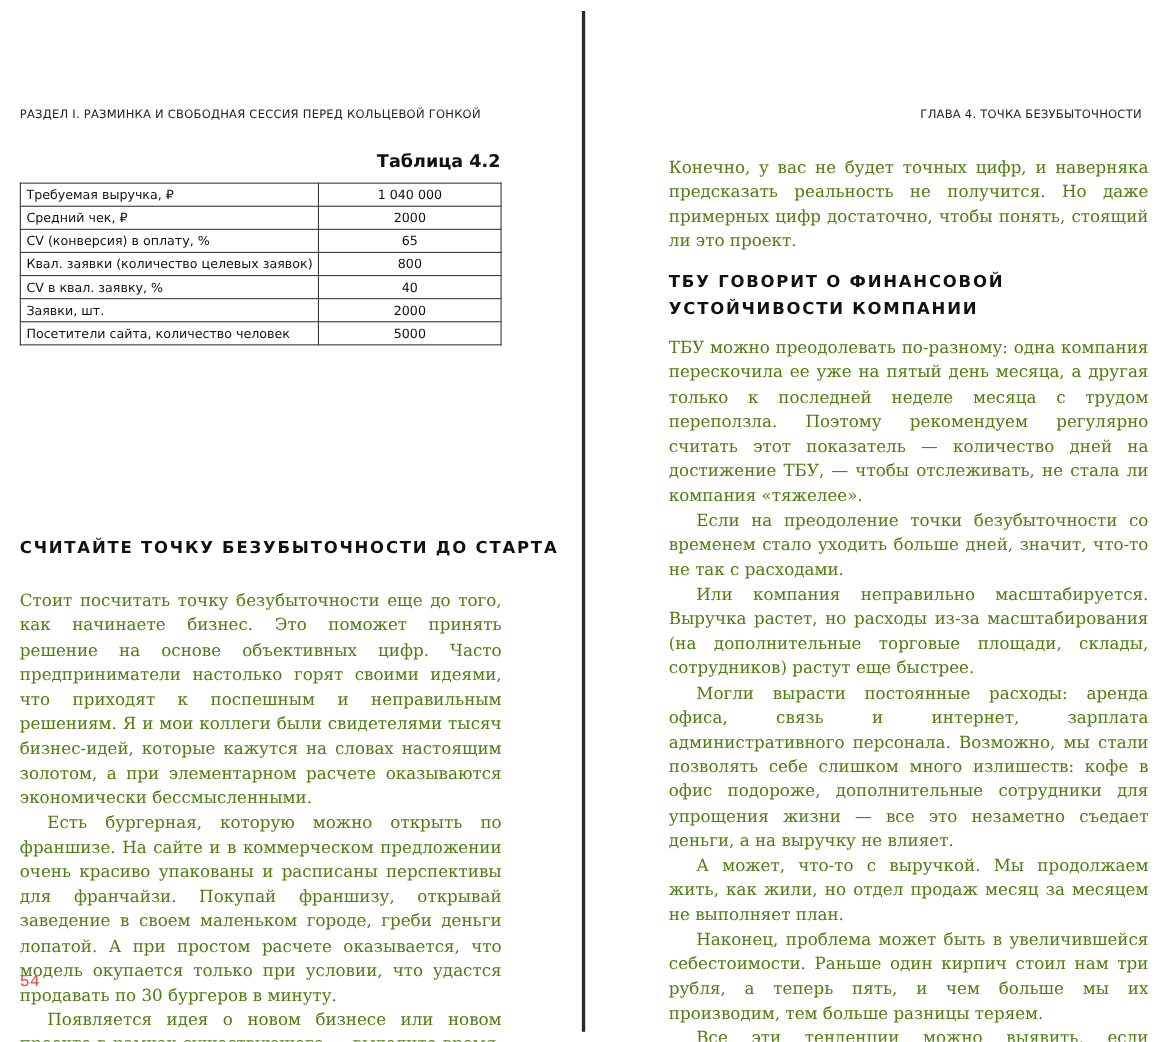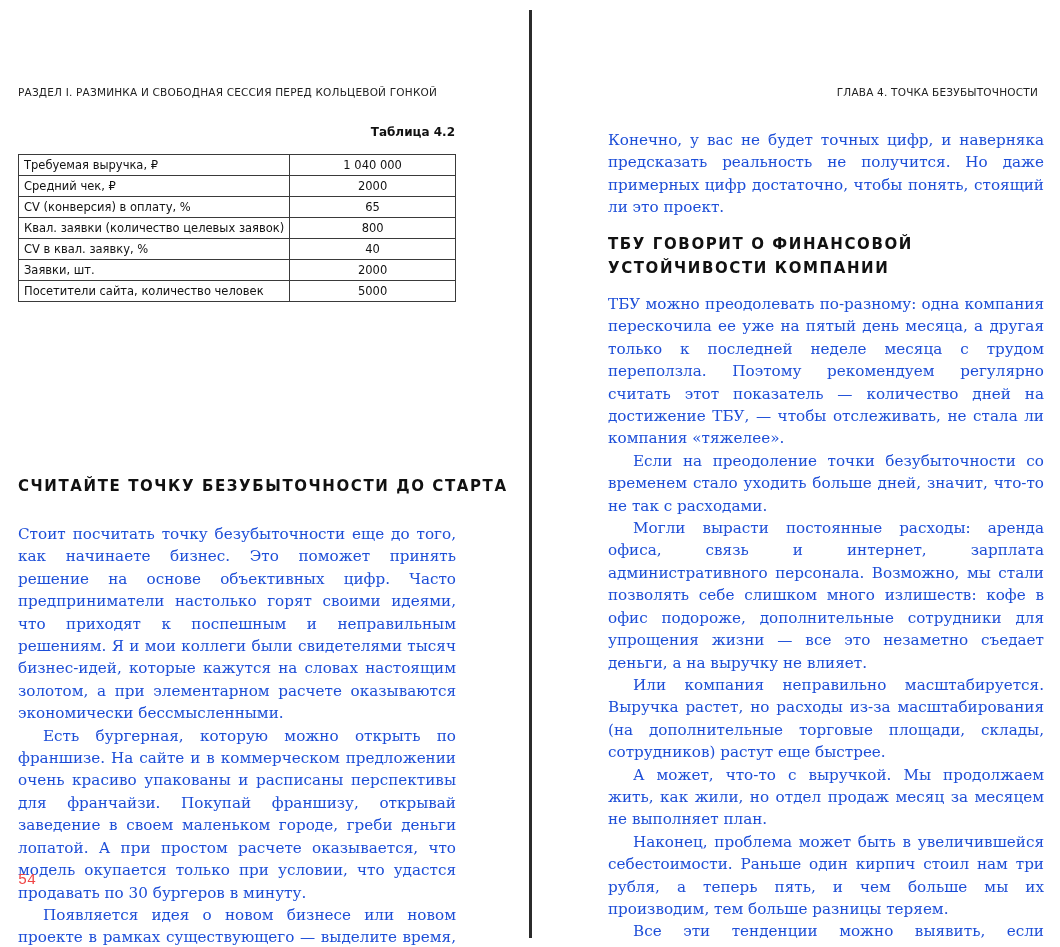--- a/index.html
+++ b/index.html
@@ -1,57 +1,57 @@
 <!DOCTYPE html>
 <html><head>
 <meta charset="utf-8">
 <style>
   html, body { margin: 0; padding: 0; background: #ffffff; }
   body {
     width: 1060px; height: 947px; position: relative; overflow: hidden;
     color: #1d1d1d;
     font-family: "DejaVu Serif", "Liberation Serif", serif;
   }
-  .page { position: absolute; top: 4px; height: 899px; }
+  .page { position: absolute; top: 16px; height: 899px; }
   .page-left { left: 0; width: 528px; }
   .page-right { left: 532px; width: 528px; }
   .spine {
     position: absolute; left: 529px; top: 10px; width: 3px; height: 928px;
     background: #2b2b2b;
   }
   .running-head {
     position: absolute; top: 82px;
     font-family: "DejaVu Sans", "Liberation Sans", sans-serif;
     font-size: 10.5px; letter-spacing: 0.2px; color: #222;
     text-transform: uppercase; white-space: nowrap;
   }
   .page-left .running-head { left: 18px; }
   .page-right .running-head { right: 22px; }
 
   .table-caption {
     position: absolute; left: 0; top: 121px; width: 455px; text-align: right;
     font-family: "DejaVu Sans", "Liberation Sans", sans-serif;
-    font-weight: bold; font-size: 12px; color: #111;
+    font-weight: bold; font-size: 16px; color: #111;
   }
   table.data {
     position: absolute; left: 18px; top: 150px; width: 438px;
     border-collapse: collapse;
     font-family: "DejaVu Sans", "Liberation Sans", sans-serif;
     font-size: 11.5px; color: #111;
   }
   table.data td {
     border: 1.5px solid #3a3a3a; height: 20px; padding: 0 5px;
     line-height: 20px; white-space: nowrap;
   }
   table.data td.label { width: 250px; text-align: left; margin-left: 38px; }
   table.data td.value { text-align: center; }
 
   .text-block {
     position: absolute; font-size: 15.2px; line-height: 22.4px;
-    text-align: justify; color: #1d4ed8;
+    text-align: justify; color: #4d7c0f;
   }
   .text-block p { margin: 0; }
   .text-block p.indent { text-indent: 25px; }
   .page-left .text-block { left: 18px; width: 438px; }
   .page-right .text-block { left: 76px; width: 436px; }
 
   .section-heading {
     position: absolute; margin: 0;
     font-family: "DejaVu Sans", "Liberation Sans", sans-serif;
     font-weight: bold; font-size: 15px; letter-spacing: 1.6px;
@@ -121,19 +121,19 @@
 
   <div class="text-block" style="top: 125px;">
     <p>Конечно, у вас не будет точных цифр, и наверняка предсказать реальность не получится. Но даже примерных цифр достаточно, чтобы понять, стоящий ли это проект.</p>
   </div>
 
   <h2 class="section-heading" style="left: 76px; top: 228px; width: 440px;">ТБУ говорит о финансовой устойчивости компании</h2>
 
   <div class="text-block" style="top: 289px;">
     <p>ТБУ можно преодолевать по-разному: одна компания перескочила ее уже на пятый день месяца, а другая только к последней неделе месяца с трудом переползла. Поэтому рекомендуем регулярно считать этот показатель — количество дней на достижение ТБУ, — чтобы отслеживать, не стала ли компания «тяжелее».</p>
     <p class="indent">Если на преодоление точки безубыточности со временем стало уходить больше дней, значит, что-то не так с расходами.</p>
+    <p class="indent">Или компания неправильно масштабируется. Выручка растет, но расходы из-за масштабирования (на дополнительные торговые площади, склады, сотрудников) растут еще быстрее.</p>
     <p class="indent">Могли вырасти постоянные расходы: аренда офиса, связь и интернет, зарплата административного персонала. Возможно, мы стали позволять себе слишком много излишеств: кофе в офис подороже, дополнительные сотрудники для упрощения жизни — все это незаметно съедает деньги, а на выручку не влияет.</p>
-    <p class="indent">Или компания неправильно масштабируется. Выручка растет, но расходы из-за масштабирования (на дополнительные торговые площади, склады, сотрудников) растут еще быстрее.</p>
     <p class="indent">А может, что-то с выручкой. Мы продолжаем жить, как жили, но отдел продаж месяц за месяцем не выполняет план.</p>
     <p class="indent">Наконец, проблема может быть в увеличившейся себестоимости. Раньше один кирпич стоил нам три рубля, а теперь пять, и чем больше мы их производим, тем больше разницы теряем.</p>
     <p class="indent">Все эти тенденции можно выявить, если регулярно считать точку безубыточности. Это поможет держать руку на пульсе компании, ведь намного лучше обнаружить начинающую расти ТБУ и быстро решить проблему, чем задуматься об этом, когда уже увяз в кассовом разрыве.</p>
   </div>
 </div>
 
 </body></html>

